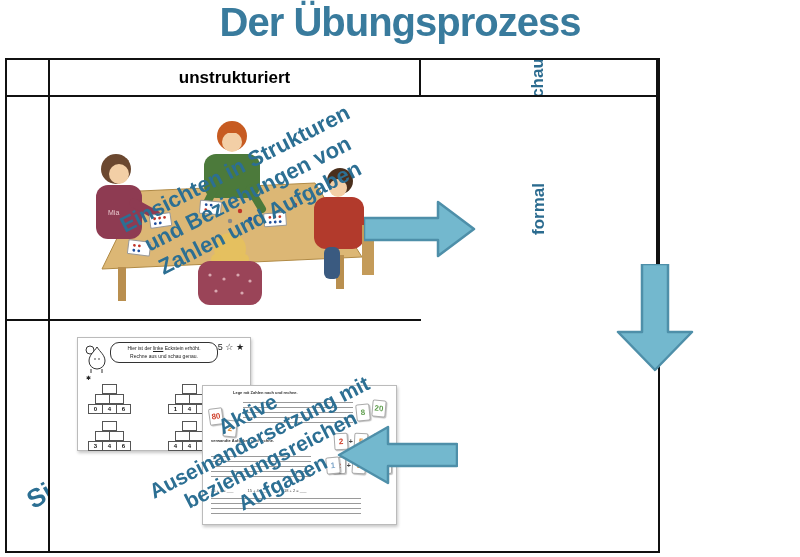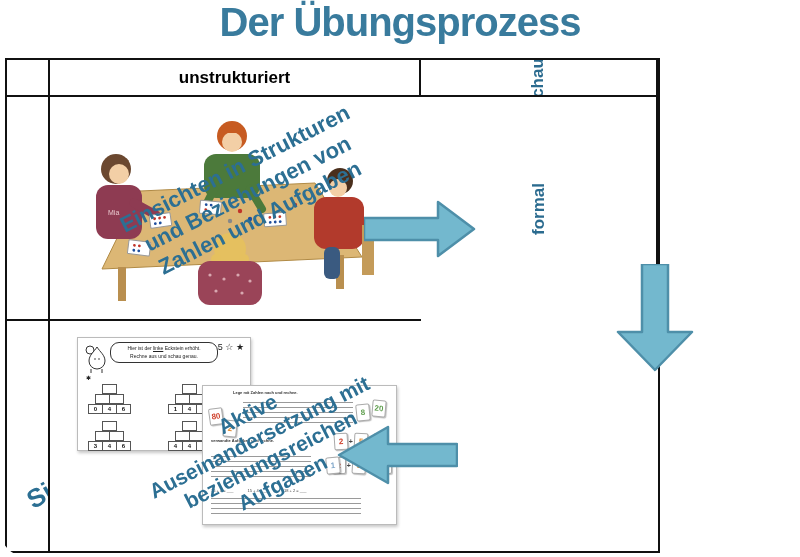--- a/index.html
+++ b/index.html
@@ -1,17 +1,17 @@
 <!DOCTYPE html>
 <html><head>
 <meta charset="utf-8">
 <style>
   html,body{margin:0;padding:0;background:#fff;}
   .canvas{position:relative;width:800px;height:557px;background:#fff;
-          font-family:"Liberation Sans",sans-serif;overflow:hidden;border-radius:27px;}
+          font-family:"Liberation Sans",sans-serif;overflow:hidden;}
   .title{position:absolute;left:0;top:0;width:800px;text-align:center;
          font-size:40px;font-weight:bold;color:#397B9D;letter-spacing:-1px;}
   .grid{position:absolute;left:5px;top:58px;width:655px;height:495px;
         border:2px solid #111;display:grid;
         grid-template-columns:43px 371px 1fr;
         grid-template-rows:37px 224px 1fr;box-sizing:border-box;}
   .cell{position:relative;box-sizing:border-box;overflow:hidden;background:#fff;}
   .b-r{border-right:2px solid #111;} .b-b{border-bottom:2px solid #111;}
   .hdr{display:flex;align-items:center;justify-content:center;
        font-size:17px;font-weight:bold;color:#000;}

